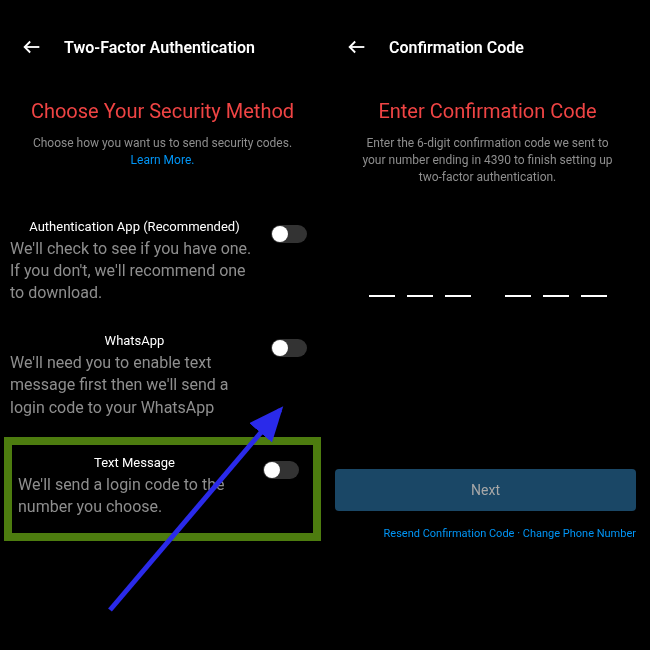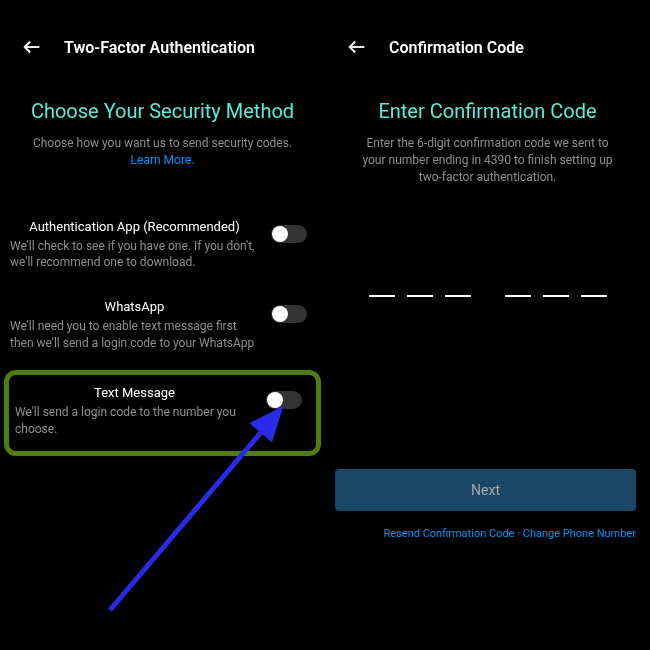--- a/index.html
+++ b/index.html
@@ -36,21 +36,21 @@
     }
     .header-title {
       font-size: 16px;
       font-weight: 600;
       color: #fff;
     }
     .section-title {
       text-align: center;
       font-size: 20px;
       font-weight: 400;
-      color: #5eead4;
+      color: #ef4444;
       margin-top: 20px;
       padding: 0 20px;
     }
     .section-subtitle {
       text-align: center;
       font-size: 12px;
       color: #8e8e8e;
       margin-top: 12px;
       padding: 0 30px;
       line-height: 1.4;
@@ -70,21 +70,21 @@
       gap: 12px;
     }
     .option-text { flex: 1; }
     .option-title {
       font-size: 13px;
       color: #fff;
       margin-bottom: 4px;
       text-align: center;
     }
     .option-desc {
-      font-size: 12px;
+      font-size: 16px;
       color: #8e8e8e;
       line-height: 1.4;
     }
     .toggle {
       width: 36px;
       height: 18px;
       background: #333;
       border-radius: 10px;
       position: relative;
       cursor: pointer;
@@ -94,22 +94,22 @@
     .toggle-knob {
       width: 16px;
       height: 16px;
       background: #fff;
       border-radius: 50%;
       position: absolute;
       top: 1px;
       left: 1px;
     }
     .highlight-box {
-      border: 5px solid #4d7c0f;
-      border-radius: 12px;
+      border: 8px solid #4d7c0f;
+      border-radius: 0;
       margin: 0 4px;
     }
     .code-inputs {
       display: flex;
       justify-content: center;
       gap: 12px;
       margin-top: 110px;
       padding: 0 20px;
     }
     .code-group {

